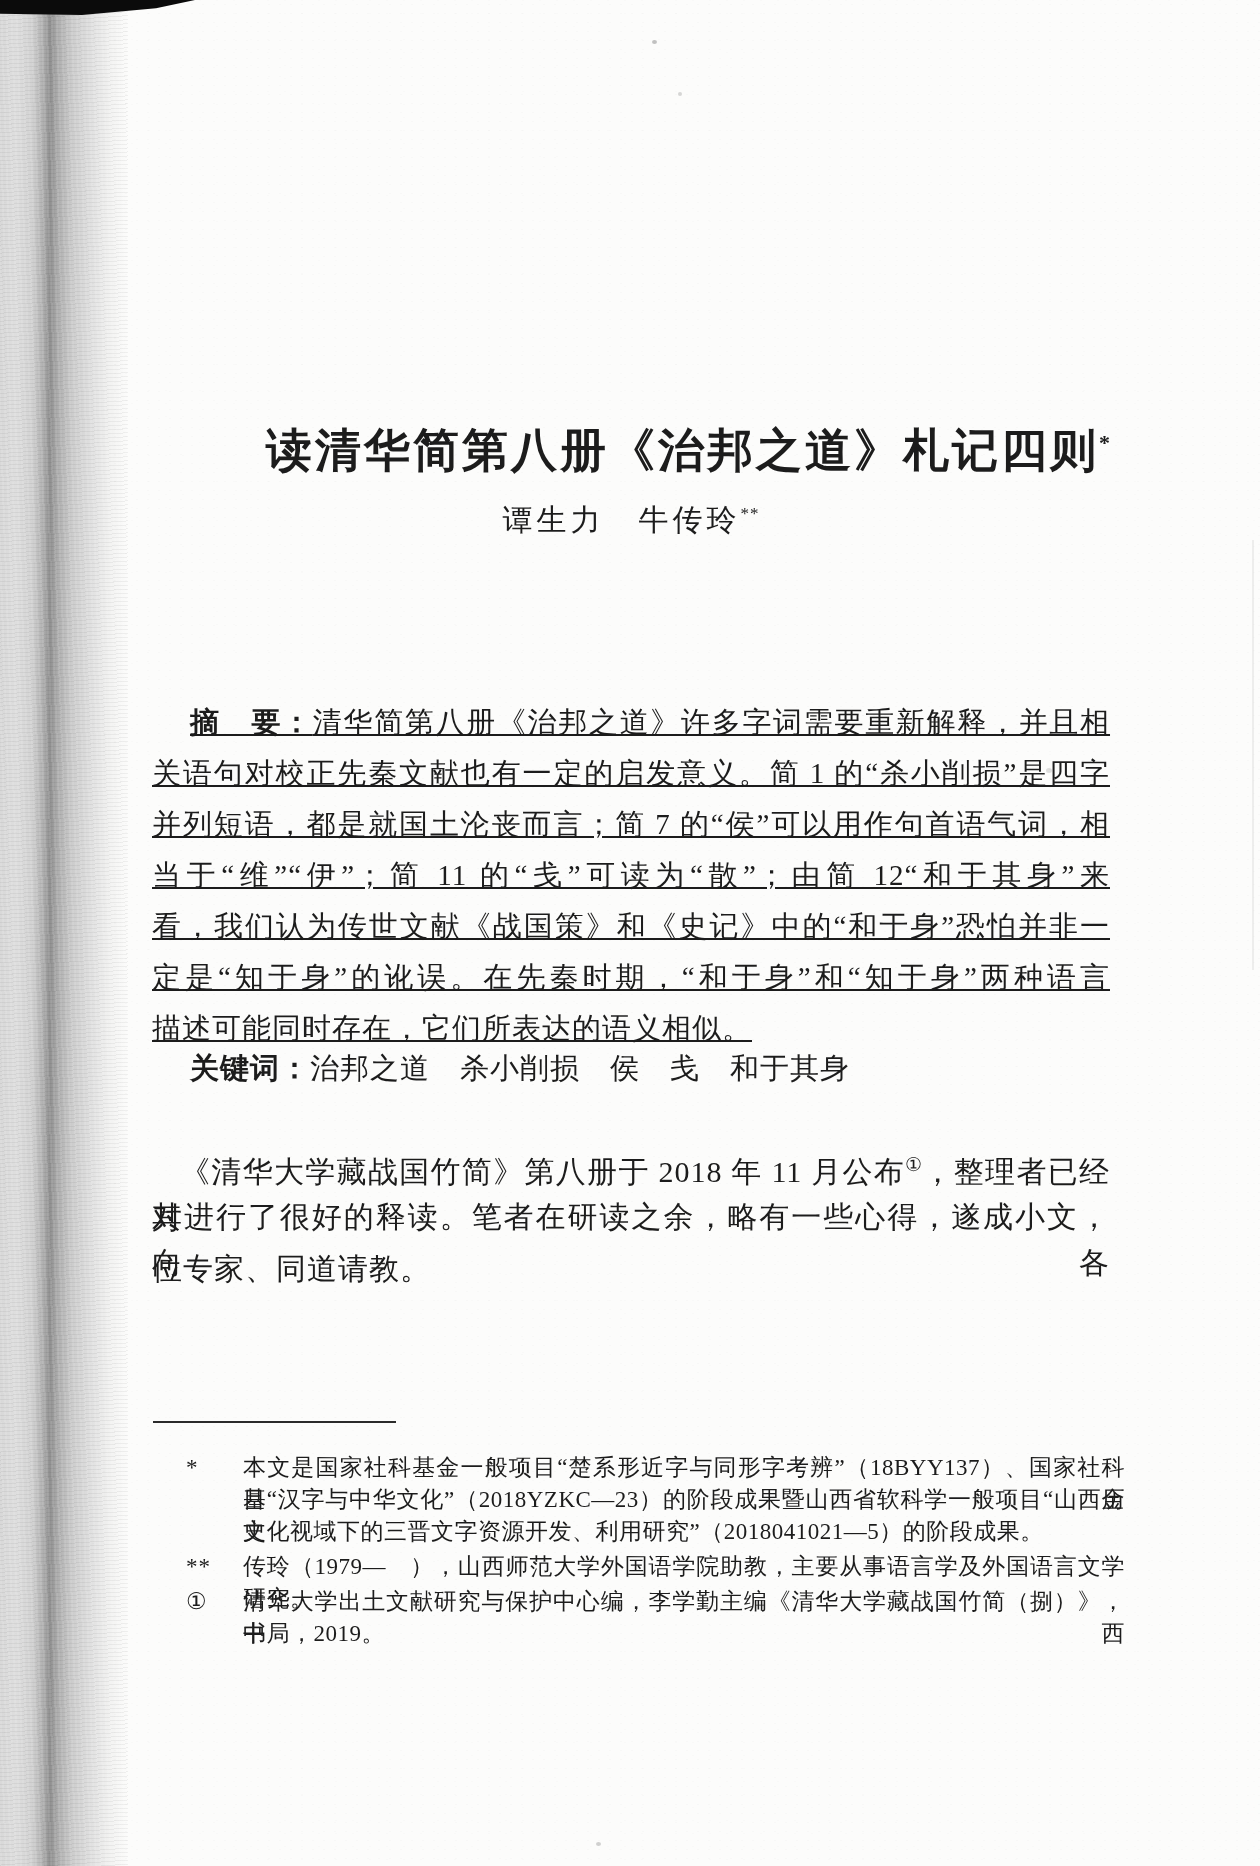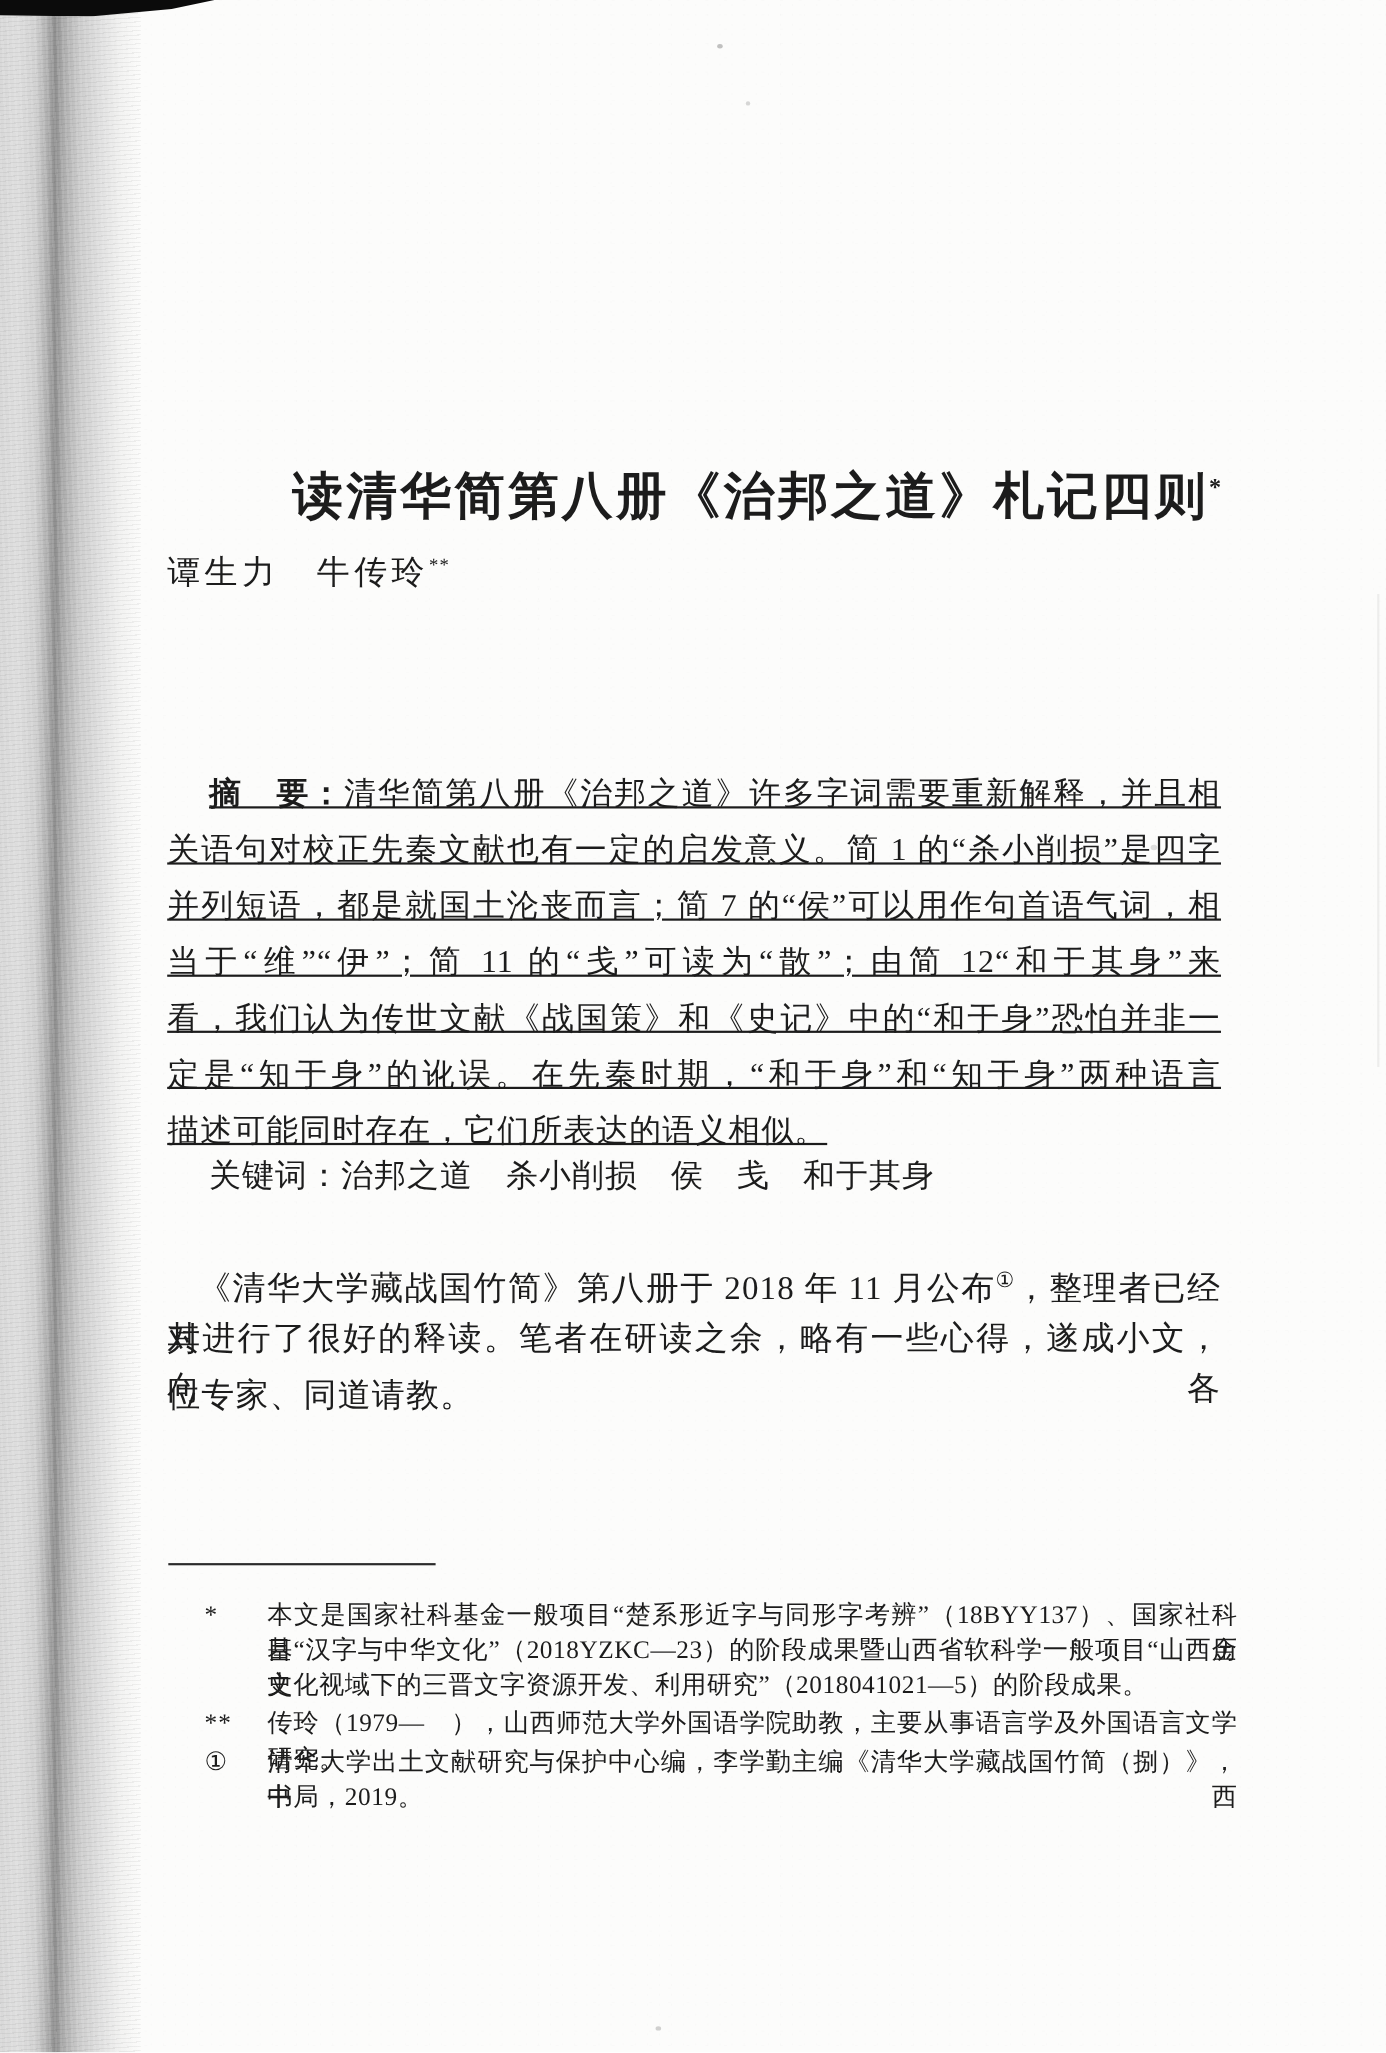--- a/index.html
+++ b/index.html
@@ -48,38 +48,38 @@
   
   .title {
     position:absolute; left:152px; top:392px; width:958px;
     font-size:46px; font-weight:bold; letter-spacing:3px;
     text-align:right; line-height:1.2; white-space:nowrap;
   }
   .title sup { font-size:22px; letter-spacing:0; }
 
   .authors {
     position:absolute; left:152px; top:500px; width:958px;
-    font-size:30px; letter-spacing:4px; text-align:left; white-space:nowrap;font-family:Liberation Serif, serif;
+    font-size:30px; letter-spacing:4px; text-align:center; white-space:nowrap;font-family:Liberation Serif, serif;
   }
   .authors sup { font-size:17px; letter-spacing:1px; }
 
   .abstract { position:absolute; left:152px; top:700px; width:958px; font-size:29px; }
   .abstract .line {
     height:51px; line-height:44px;
     text-align:justify; text-align-last:justify; letter-spacing:1px;text-decoration:underline;
   }
   .abstract .line.short { text-align-last:left; }
   .abstract .line.indent1 { text-indent:38px; }
   .ab-label { font-weight:bold; }
 
   .keywords {
     position:absolute; left:152px; top:1049px; width:958px;
     font-size:29px; text-indent:38px; letter-spacing:1px; white-space:nowrap;
   }
-  .keywords .kw-label { font-weight:normal; }
+  .keywords .kw-label { font-weight:bold; }
 
   .bodyp { position:absolute; left:152px; top:1142px; width:958px; font-size:30px; }
   .bodyp .line {
     height:52px; line-height:46px;
     text-align:justify; text-align-last:justify; letter-spacing:1px;
   }
   .bodyp .line.short { text-align-last:left; }
   .bodyp .line.indent2 { text-indent:28px; }
   .bodyp sup { font-size:19px; letter-spacing:0; }
 

